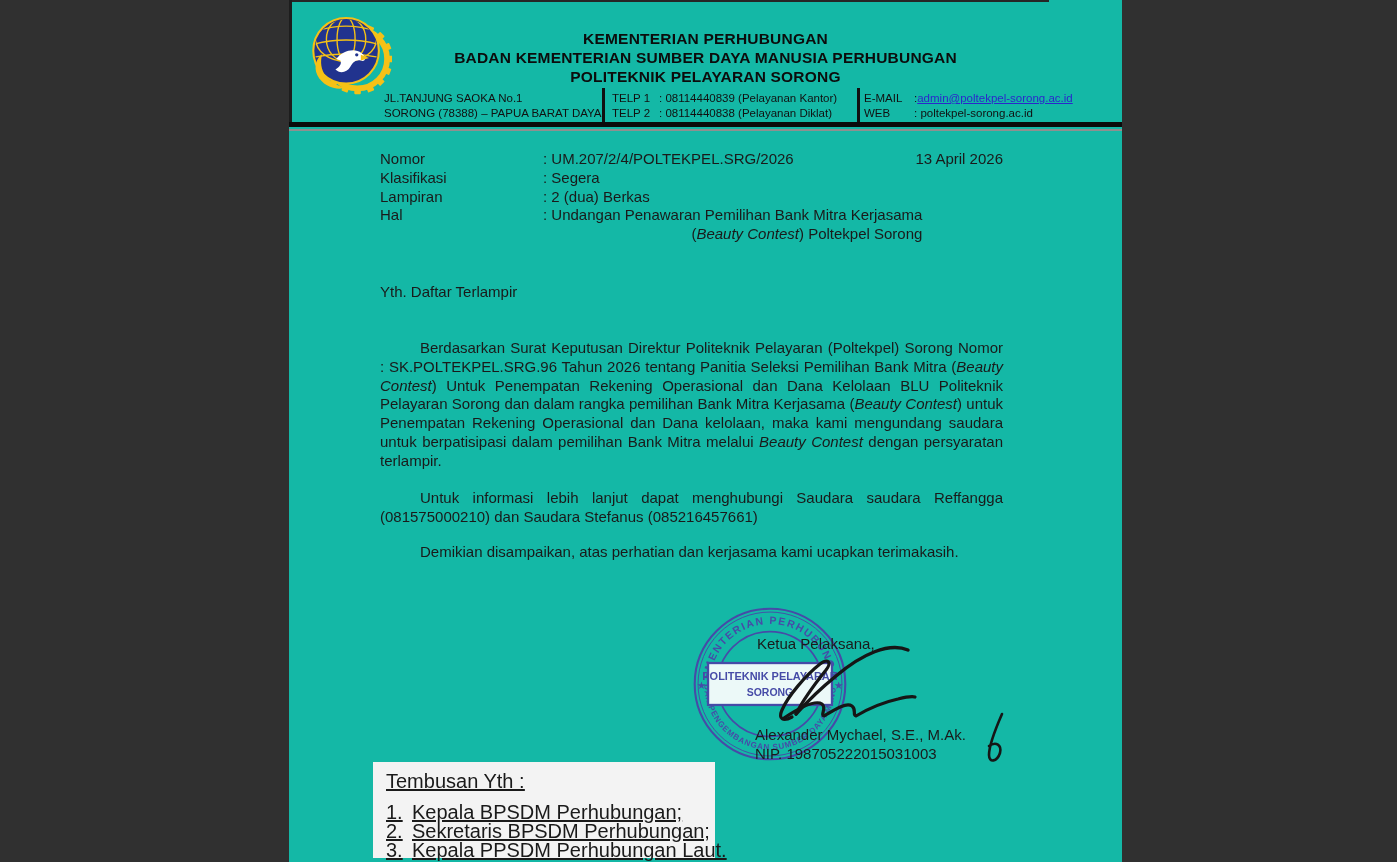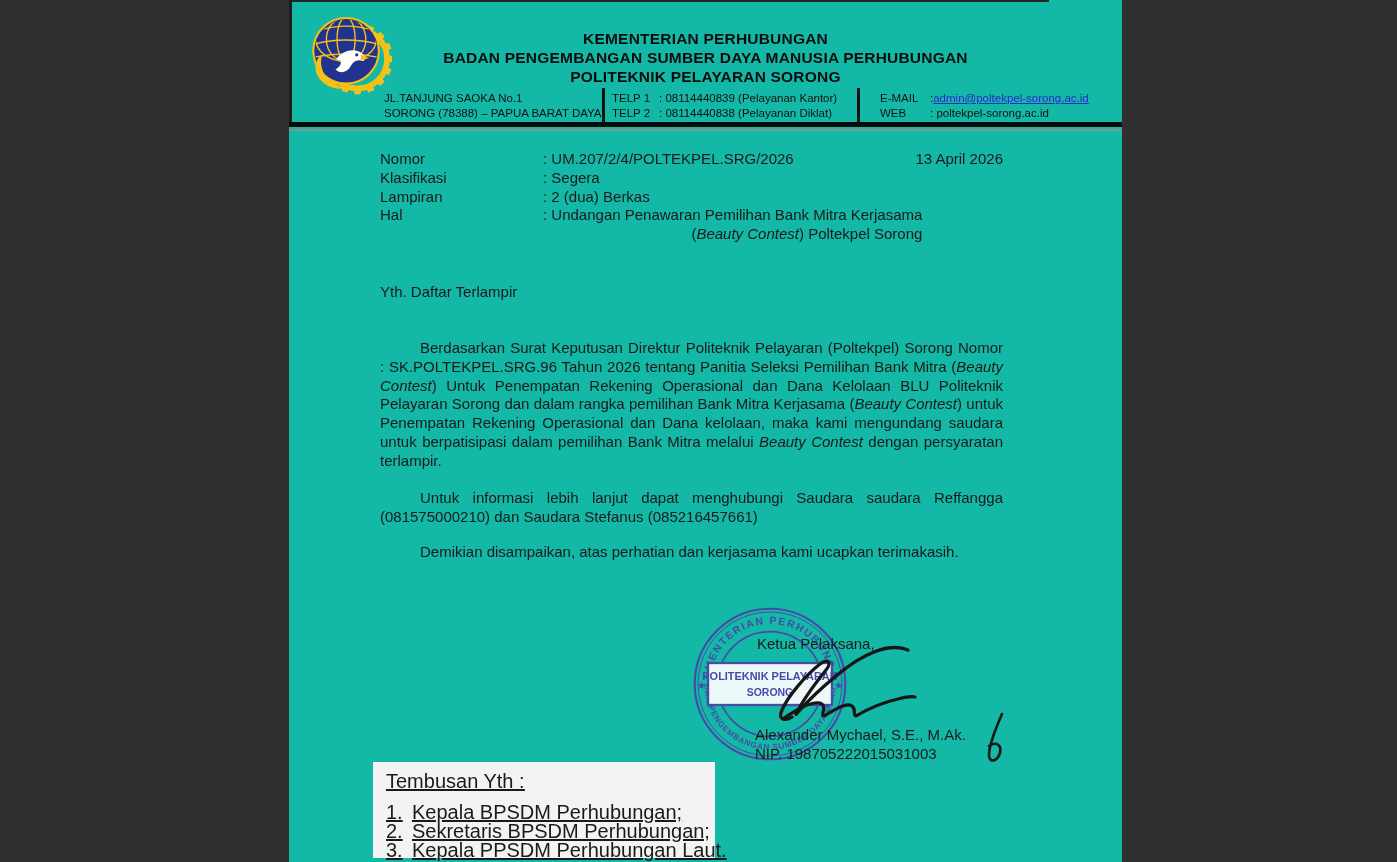--- a/index.html
+++ b/index.html
@@ -27,21 +27,21 @@
     letter-spacing:.2px;
   }
 
   .contact {
     position:absolute; left:0; right:0; top:88px; height:34px;
     display:flex; font-size:11.5px; line-height:14.5px; color:#111;margin-left:19px;
   }
   .contact .cell { padding-top:3px; }
   .c-addr { width:294px; padding-left:76px; }
   .c-telp { width:255px; border-left:3px solid #111; padding-left:7px; }
-  .c-web  { flex:1; border-left:3px solid #111; padding-left:20px; }
+  .c-web  { flex:1; border-left:3px solid #111; padding-left:4px; }
   .crow { display:flex; white-space:nowrap; }
   .crow .lbl { display:inline-block; }
   .c-telp .lbl { width:47px; }
   .c-web  .lbl { width:50px; }
   a.email { color:#2b27cc; }
 
   .rule-thick { position:absolute; left:0; right:0; top:122px; height:5px; background:#0b0b0b; }
   .rule-thin  { position:absolute; left:0; right:0; top:129px; height:2px; background:#8f8f8f; }
 
   .block { position:absolute; left:91px; width:623px; font-size:15px; line-height:18.8px; }
@@ -134,21 +134,21 @@
       <path d="M32,62 C40,52 54,48 63,55 C69,60 68,66 62,64 C56,62 52,66 49,72 C45,79 36,80 31,75 C36,72 39,68 37,64 Z" fill="#ffffff"></path>
       <path d="M62,57 L72,61 L62,64 Z" fill="#f5c116"></path>
       <circle cx="57" cy="57" r="2" fill="#21338e"></circle>
 
       <path d="M15,56 C9,76 22,93 44,97 C33,101 16,96 9,82 C4,71 8,61 15,56 Z" fill="#f5c116"></path>
     </g>
   </svg>
 
   <div class="titles">
     <div>KEMENTERIAN PERHUBUNGAN</div>
-    <div>BADAN PENGEMBANGAN SUMBER DAYA MANUSIA PERHUBUNGAN</div>
+    <div>BADAN KEMENTERIAN SUMBER DAYA MANUSIA PERHUBUNGAN</div>
     <div>POLITEKNIK PELAYARAN SORONG</div>
   </div>
 
   <div class="contact">
     <div class="cell c-addr">
       <div>JL.TANJUNG SAOKA No.1</div>
       <div>SORONG (78388) – PAPUA BARAT DAYA</div>
     </div>
     <div class="cell c-telp">
       <div class="crow">

